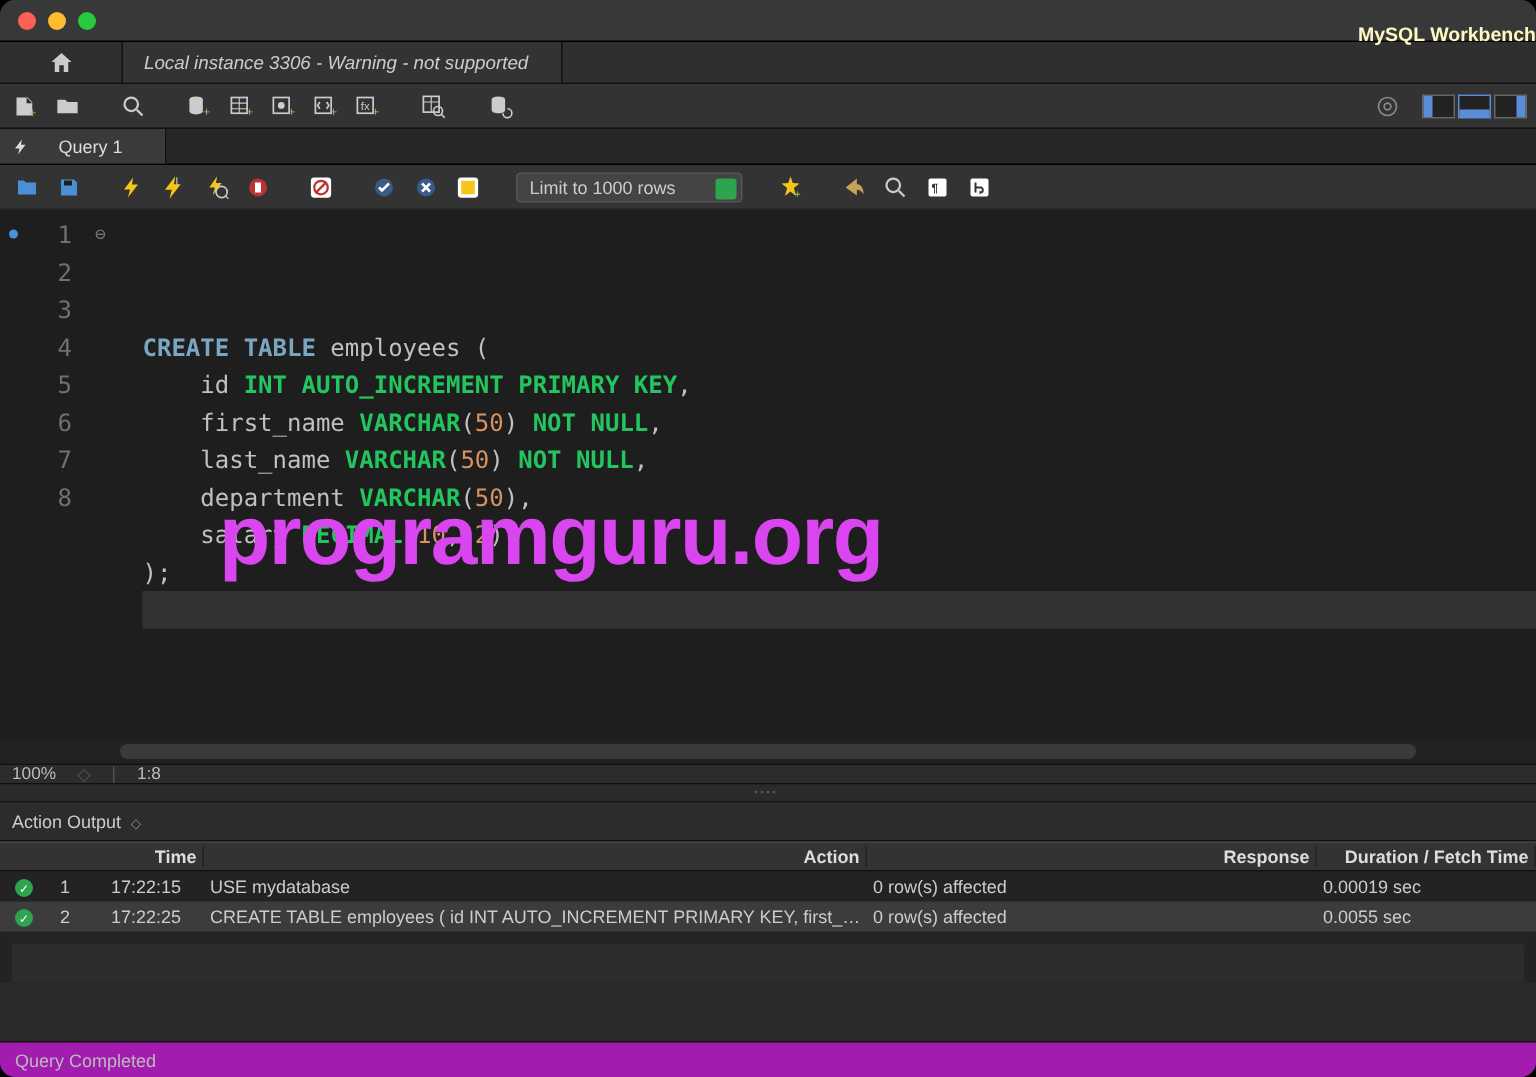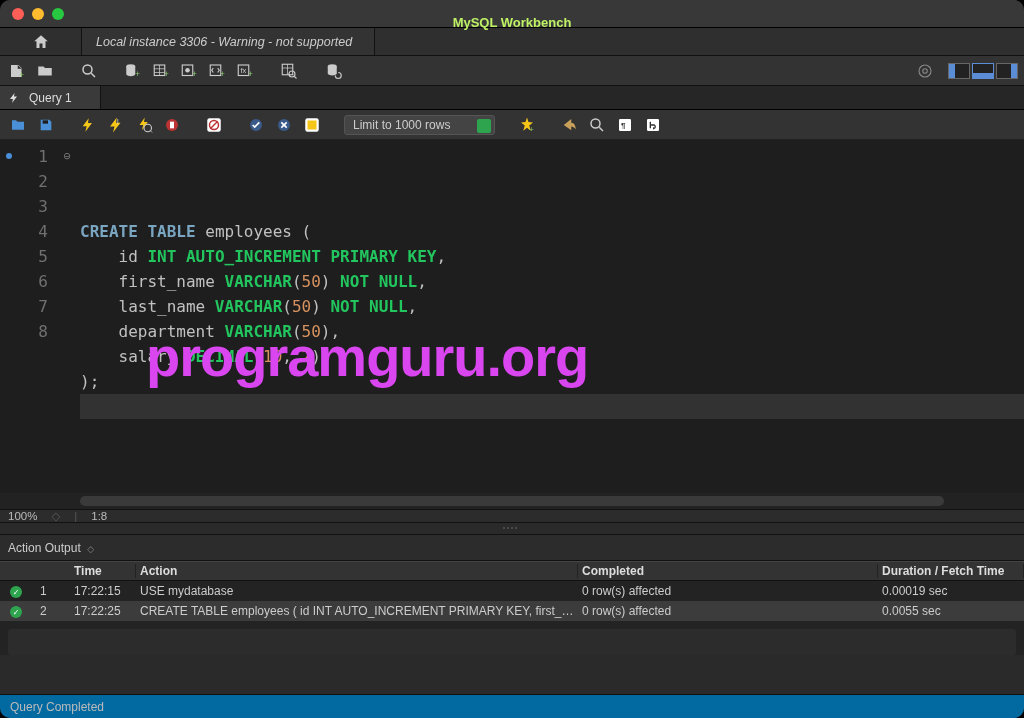--- a/index.html
+++ b/index.html
@@ -2,70 +2,70 @@
 <html><head>
 <meta charset="utf-8">
 <style>
   * { box-sizing: border-box; margin: 0; padding: 0; }
   html, body { width: 1024px; height: 718px; overflow: hidden; font-family: -apple-system, "Helvetica Neue", Arial, sans-serif; background: #000; color: #ccc; }
   .window { width: 1024px; height: 718px; background: #2a2a2a; border-radius: 10px; overflow: hidden; display: flex; flex-direction: column; }
   .titlebar { height: 28px; background: #383838; display: flex; align-items: center; position: relative; border-bottom: 1px solid #000; }
   .traffic { display: flex; gap: 8px; margin-left: 12px; }
   .dot { width: 12px; height: 12px; border-radius: 50%; }
   .dot.red { background: #ff5f57; } .dot.yellow { background: #febc2e; } .dot.green { background: #28c840; }
-  .titlebar .title { position: absolute; left: 0; right: 0; text-align: center; font-size: 13px; font-weight: 600; color: #bef264; pointer-events:none;margin-top:18px;}
+  .titlebar .title { position: absolute; left: 0; right: 0; text-align: right; font-size: 13px; font-weight: 600; color: #fef9c3; pointer-events:none;margin-top:18px;}
   .tabbar { height: 28px; background: #2f2f2f; display: flex; align-items: stretch; border-bottom: 1px solid #111; font-style: italic;}
   .home-tab { width: 82px; display:flex; align-items:center; justify-content:center; border-right:1px solid #111;}
   .conn-tab { flex: 0 0 auto; padding: 0 22px 0 14px; display:flex; align-items:center; font-size:12.5px; color:#ccc; background:#333; border-right:1px solid #111;}
   .toolbar { height: 30px; background: #333; display:flex; align-items:center; padding:0 6px; gap:6px; border-bottom:1px solid #111;}
   .toolbar .spacer { flex:1; }
   .tb-icon { width:22px; height:22px; display:flex; align-items:center; justify-content:center; color:#bbb; }
   .tb-sep { width:10px; }
   .panel-icons { display:flex; gap:2px; margin-left:6px;}
   .panel-icons .p { width:22px; height:16px; border:1px solid #666; background:#222; display:flex; }
   .panel-icons .p.active { border-color:#5b8dd6; }
   .panel-icons .p .bar { background:#5b8dd6; }
   .query-tabs { height: 24px; background:#262626; display:flex; align-items:stretch; border-bottom:1px solid #000;}
-  .qtab { background:#3a3a3a; padding:0 28px 0 8px; display:flex; align-items:center; gap:9px; font-size:12px; color:#ddd; border-right:1px solid #111;}
+  .qtab { background:#3a3a3a; padding:0 28px 0 8px; display:flex; align-items:center; gap:19px; font-size:12px; color:#ddd; border-right:1px solid #111;}
   .qarea { flex:0 0 auto; display:flex; flex-direction:column; }
   .editor-toolbar { height:30px; background:#333; display:flex; align-items:center; padding:0 8px; gap:8px; border-bottom:1px solid #222;}
   .et-icon { width:20px; height:20px; display:flex; align-items:center; justify-content:center;}
   .et-sep { width:6px;}
   .limit-select { background:#444; color:#ccc; border:1px solid #555; border-radius:3px; font-size:12px; padding:1px 24px 1px 8px; height:20px; position:relative; display:flex; align-items:center;}
   .limit-select::after { content:""; position:absolute; right:3px; top:3px; width:14px; height:14px; background:#2ea44f; border-radius:2px;}
   .editor { display:flex; background:#1e1e1e; height:353px; position:relative; font-family: ui-monospace, Menlo, Consolas, monospace; font-size:16px; line-height:25px; }
   .gutter { width:58px; text-align:right; color:#707070; padding:4px 10px 0 0; background:#1e1e1e; user-select:none;}
   .gutter .ln { height:25px; position:relative;}
   .gutter .ln.mark::before { content:""; position:absolute; left:6px; top:9px; width:6px; height:6px; background:#4a90d9; border-radius:50%; }
   .fold { width:18px; color:#777; padding-top:4px;}
   .fold .f { height:25px; display:flex; align-items:center; justify-content:center; font-size:12px;}
   .code { flex:1; padding:4px 0 0 4px; position:relative; white-space:pre; color:#c0c0c0; overflow:hidden;}
-  .code .row { height:25px; }
+  .code .row { height:25px;margin-left:15px; }
   .code .row.cursor { background:#323232; }
   .kw { color:#7aa6c2; font-weight:600;}
   .type { color:#22c55e; font-weight:600;}
   .num { color:#d7925f; }
   .watermark { position:absolute; left:70px; top:204px; font-size:56px; font-weight:700; color:#d946ef; letter-spacing:-1px; font-family:-apple-system, Arial, sans-serif; pointer-events:none;}
   .hscroll { height:16px; background:#222; display:flex; align-items:center; padding:0 80px 0 80px;}
   .hscroll .track { flex:1; height:10px; background:#3a3a3a; border-radius:5px;}
   .statusbar-editor { height:14px; background:#2c2c2c; display:flex; align-items:center; font-size:11.5px; color:#bbb; padding:0 8px; gap:14px; border-top:1px solid #111; border-bottom:1px solid #111;}
   .splitter { height:12px; background:#2a2a2a; display:flex; align-items:center; justify-content:center; border-bottom:1px solid #111;}
   .splitter .grip { width:18px; height:4px; display:flex; gap:2px;}
   .splitter .grip span { width:2px; height:2px; background:#555; border-radius:50%;}
   .output-header { height:26px; background:#2c2c2c; display:flex; align-items:center; padding:0 8px; font-size:12px; gap:6px; border-bottom:1px solid #111;}
   .output-header .dd::after { content:" ◇"; font-size:9px; color:#888; margin-left:4px;}
   .grid { background:#232323; font-size:12px; color:#ccc;}
   .grid-head, .grid-row { display:grid; grid-template-columns: 36px 34px 66px 442px 300px 146px; height:20px; align-items:center;}
-  .grid-head { background:#333; border-top:1px solid #444; border-bottom:1px solid #111;}
+  .grid-head { background:#333; border-top:1px solid #444; border-bottom:1px solid #111;text-align:right;}
   .grid-head > div { padding:0 4px; font-weight:600; color:#ddd; border-right:1px solid #222;}
   .grid-row > div { padding:0 4px; overflow:hidden; white-space:nowrap; text-overflow:ellipsis;}
   .grid-row.sel { background:#3c3c3c; }
   .ok-dot { width:12px; height:12px; border-radius:50%; background:#2ea44f; display:inline-flex; align-items:center; justify-content:center; color:#fff; font-size:8px; margin-left:6px;}
   .grid-foot { height:26px; background:#2c2c2c; margin:8px 8px 0 8px; border-radius:3px;}
-  .bottom-status { height:24px; background:#0369a1; display:flex; align-items:center; padding:0 10px; font-size:12px; color:#bbb; border-top:1px solid #111; margin-top:auto;}
+  .bottom-status { height:24px; background:#a21caf; display:flex; align-items:center; padding:0 10px; font-size:12px; color:#bbb; border-top:1px solid #111; margin-top:auto;}
   svg { display:block; }
 </style>
 </head>
 <body>
 
 <div class="window">
 
   <div class="titlebar">
     <div class="traffic">
       <div class="dot red"></div>
@@ -342,21 +342,21 @@
   <div class="output-header">
     <span class="dd">Action Output</span>
   </div>
 
   <div class="grid">
     <div class="grid-head">
       <div></div>
         <div></div>
       <div>Time</div>
       <div>Action</div>
-      <div>Completed</div>
+      <div>Response</div>
       <div>Duration / Fetch Time</div>
     </div>
     <div class="grid-row">
       <div><span class="ok-dot">✓</span></div>
       <div>1</div>
       <div>17:22:15</div>
       <div>USE mydatabase</div>
       <div>0 row(s) affected</div>
       <div>0.00019 sec</div>
     </div>

